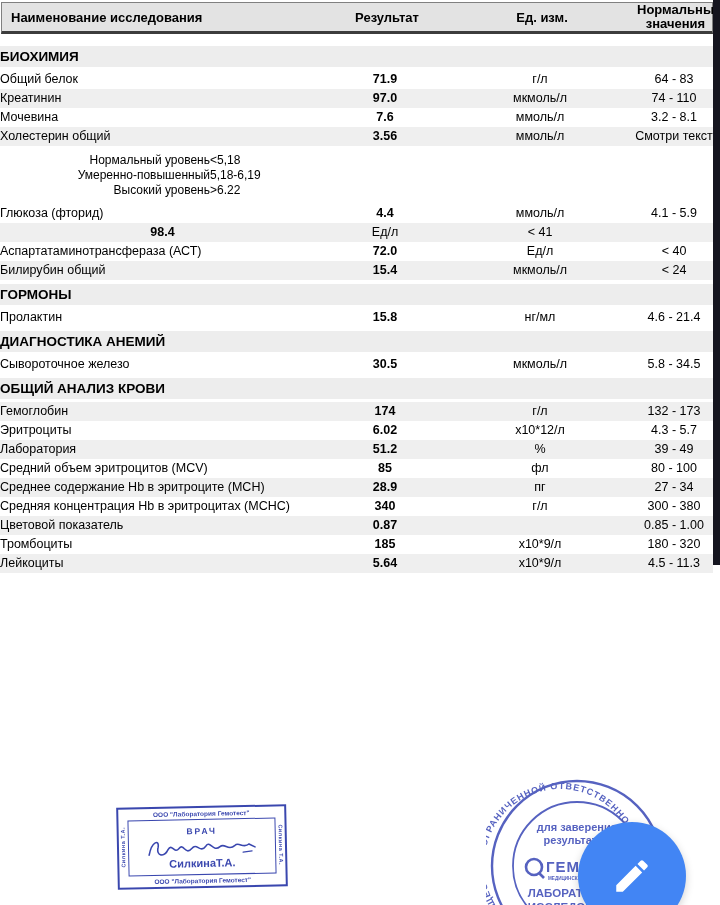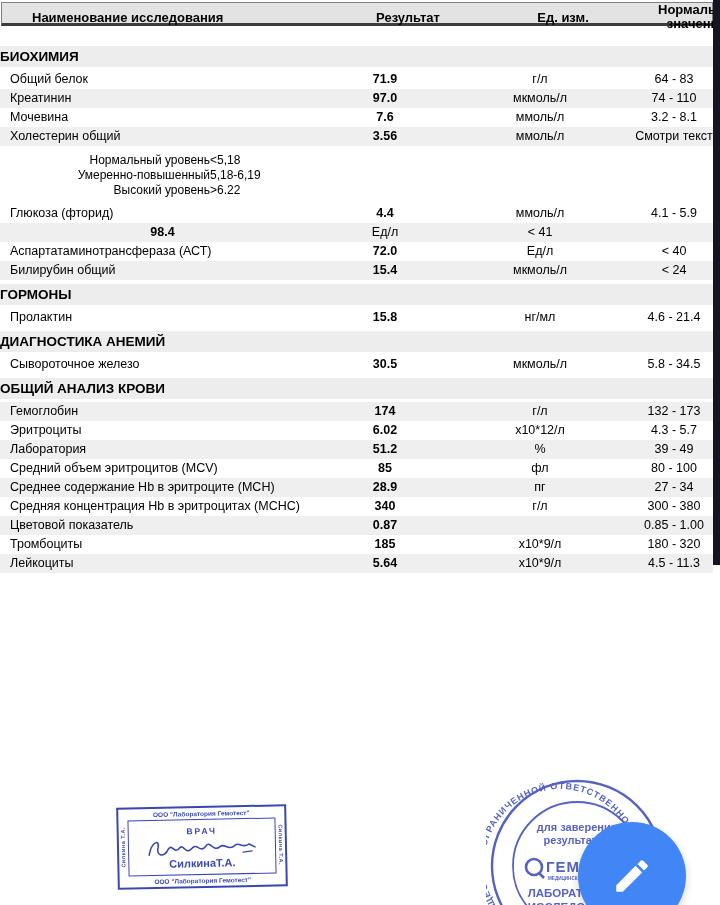--- a/index.html
+++ b/index.html
@@ -3,34 +3,34 @@
 <meta charset="utf-8">
 <style>
   html,body{margin:0;padding:0;background:#fff;}
   #page{
     position:relative;width:720px;height:905px;overflow:hidden;background:#fff;
     font-family:"Liberation Sans",sans-serif;color:#000;
   }
   
   .grid{display:grid;grid-template-columns:325px 120px 190px 1fr;align-items:center;}
   #thead{
-    position:absolute;top:2px;left:1px;right:7px;height:24px;
+    position:absolute;top:2px;left:1px;right:7px;height:32px;
     background:#e3e3e3;border:1px solid #808080;border-bottom:3px solid #3c3c3c;
-    box-sizing:border-box;font-weight:bold;font-size:13px;padding-left:21px;
+    box-sizing:border-box;font-weight:bold;font-size:13px;
   }
   #thead .c-name{padding-left:9px;}
   .c-res,.c-unit,.c-norm{text-align:center;}
   #thead .c-norm{padding-right:2px;line-height:14px;font-size:13px;}
   #tbody{position:absolute;top:42px;left:0;right:7px;}
   .section-row{
     background:#ededed;height:21px;line-height:21px;margin:4px 0 3px 0;
     font-weight:bold;font-size:13.5px;
   }
   .trow{min-height:19px;font-size:12.5px;line-height:15px;}
-  .trow .c-name{padding-left:10px;}
+  .trow .c-name{}
   .trow .c-res{font-weight:bold;}
   .trow.alt{background:#efefef;}
   .note{padding:7px 0 6px 62px;font-size:12px;line-height:15px;}
   .note-line{display:flex;text-align:right;}
   .note-label{width:148px;}
   
   #edge-strip{position:absolute;top:0;right:0;width:7px;height:565px;background:#15151f;}
   
   #doc-stamp{
     position:absolute;left:117px;top:806px;width:170px;height:82px;

